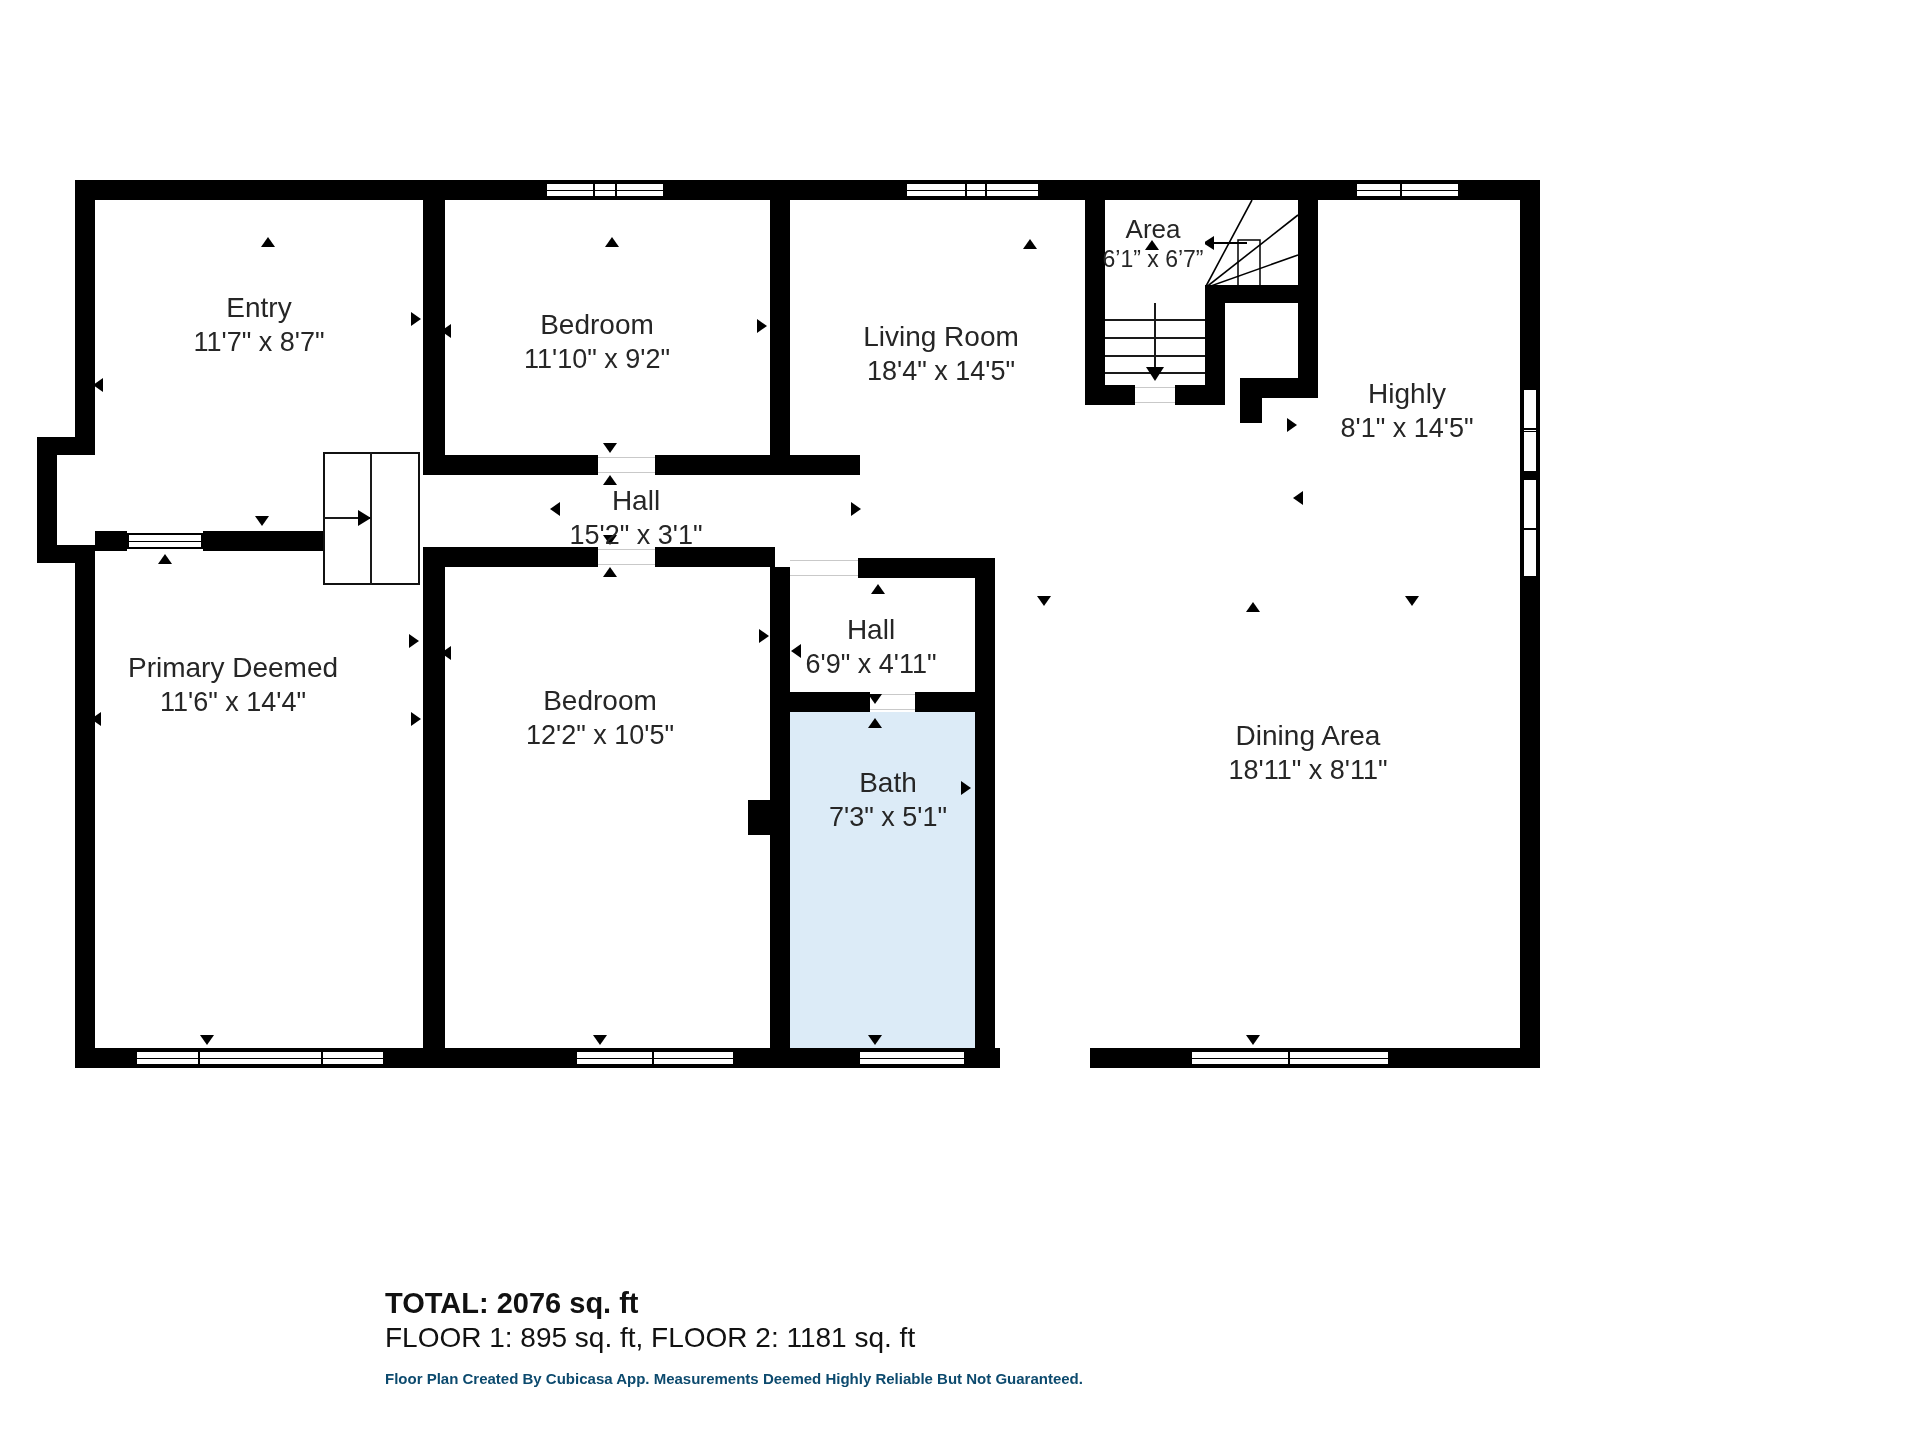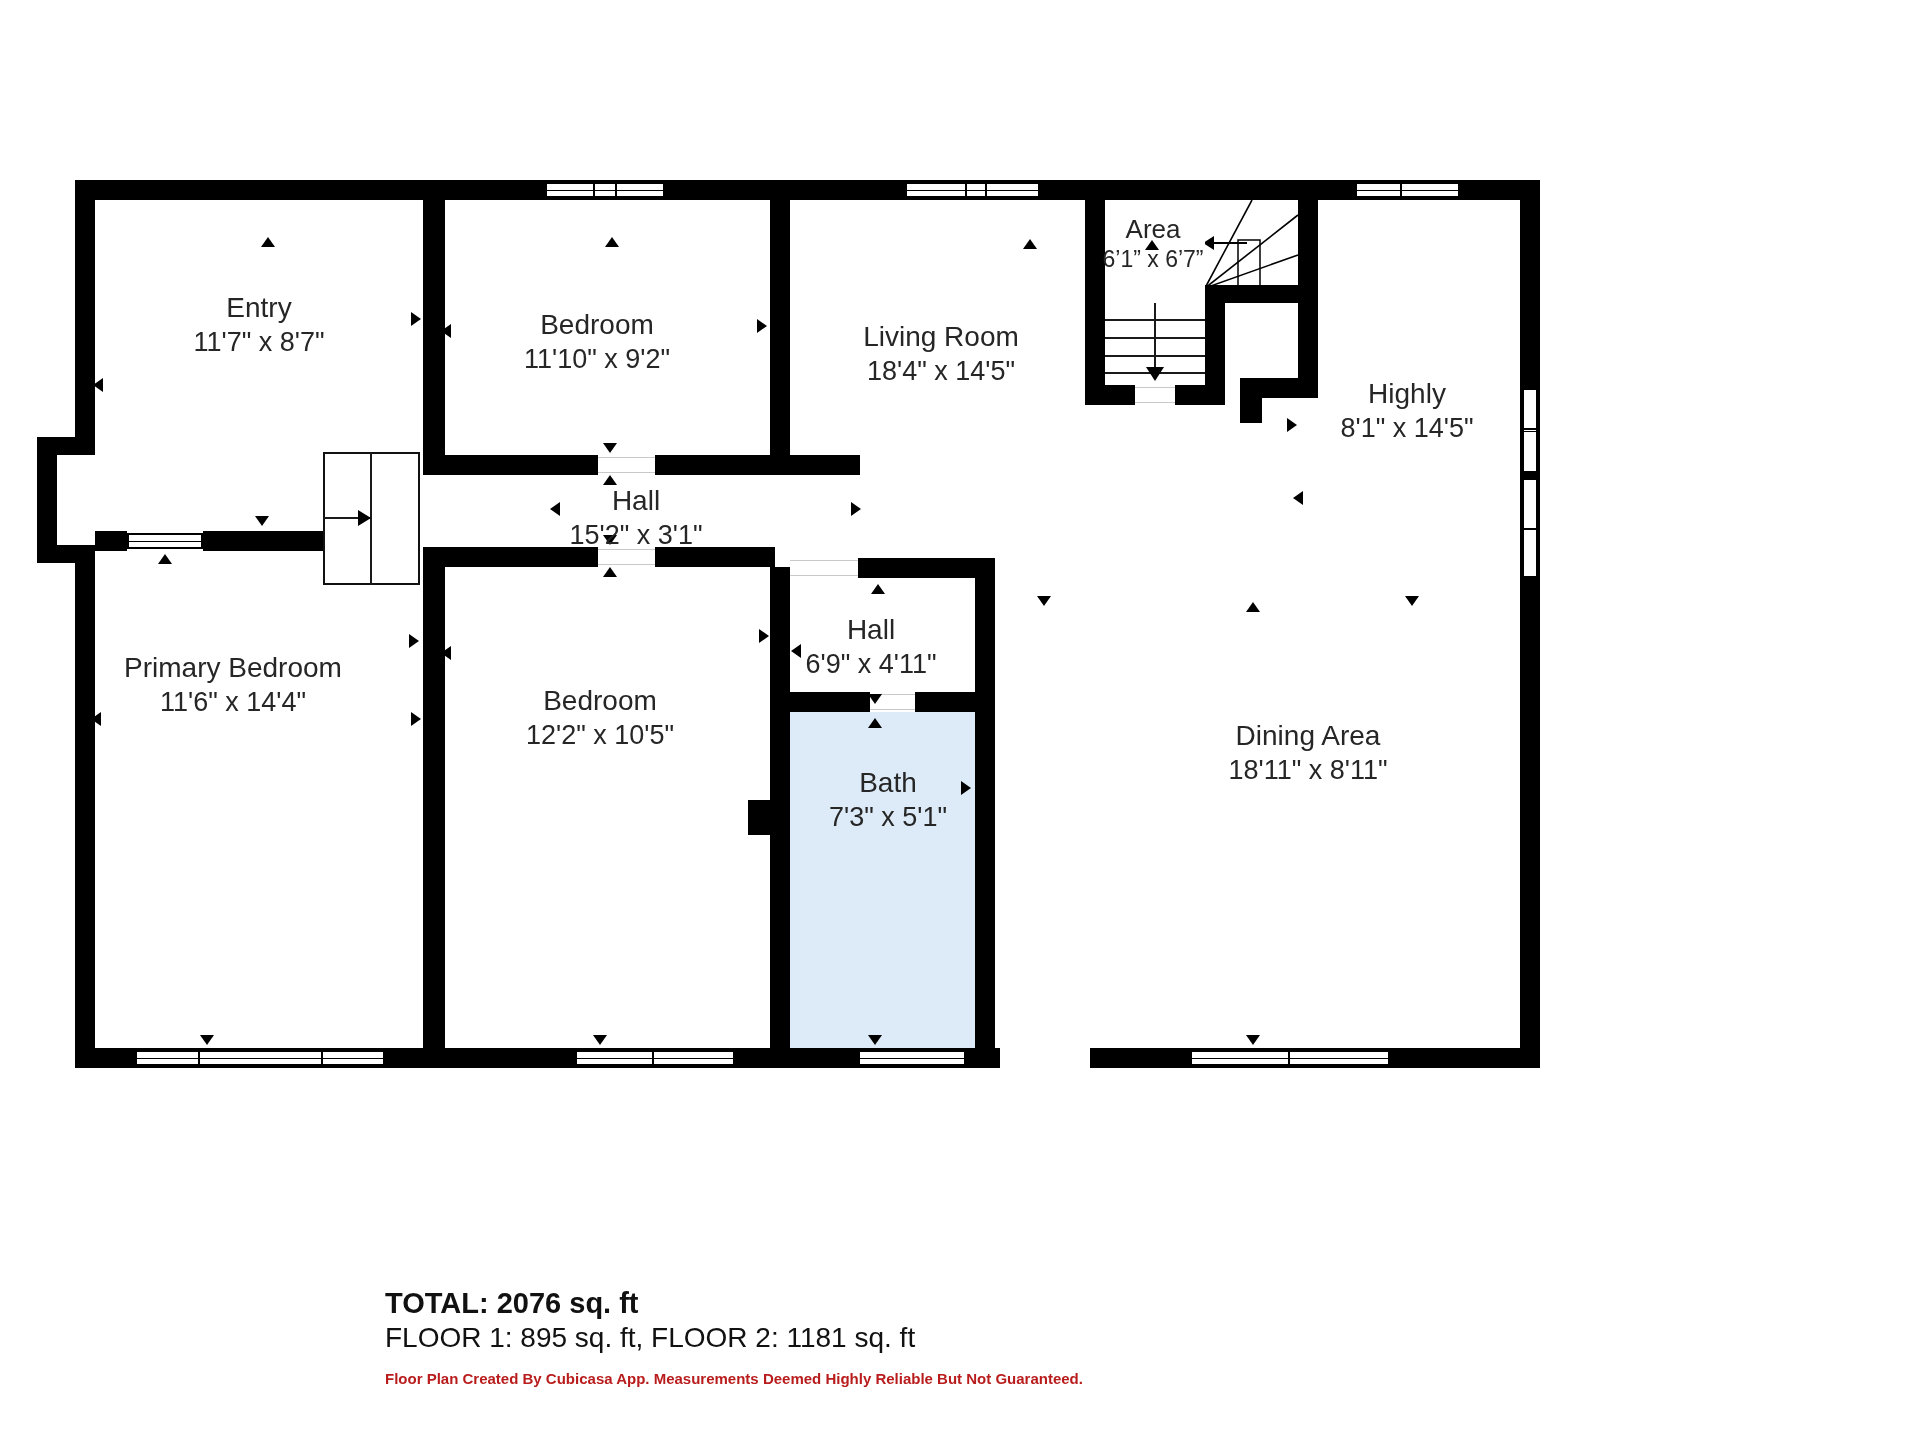--- a/index.html
+++ b/index.html
@@ -36,21 +36,21 @@
   
   .room-label{position:absolute;transform:translate(-50%,-50%);text-align:center;color:#262626;z-index:5;white-space:nowrap;}
   .room-label .nm{font-size:28px;line-height:35px;}
   .room-label .dm{font-size:27px;line-height:34px;}
   .room-label.small .nm{font-size:26px;line-height:31px;}
   .room-label.small .dm{font-size:23px;line-height:29px;}
   
   .footer{position:absolute;left:385px;top:1288px;width:810px;text-align:left;color:#111;z-index:5;}
   .footer .l1{font-size:29px;font-weight:bold;line-height:31px;}
   .footer .l2,.footer .l3{font-size:28px;line-height:28px;margin-top:5px;}
-  .footer .l4{font-size:15px;font-weight:600;margin-top:18px;color:#b91c1c;}
+  .footer .l4{font-size:15px;font-weight:600;margin-top:18px;color:#0c4a6e;}
   svg{position:absolute;z-index:3;}
 </style>
 </head>
 <body>
 
 <div class="canvas">
   <div class="plan">
 
     <div class="bath-fill" style="left:790px;top:712px;width:185px;height:336px;background:#dcebf7;"></div>
 
@@ -175,21 +175,21 @@
         </div>
         <div class="room-label" style="left: 1407px; top: 410px;">
           <div class="nm">Highly</div>
           <div class="dm">8'1" x 14'5"</div>
         </div>
         <div class="room-label" style="left: 636px; top: 517px;">
           <div class="nm">Hall</div>
           <div class="dm">15'2" x 3'1"</div>
         </div>
         <div class="room-label" style="left: 233px; top: 684px;">
-          <div class="nm">Primary Bedroom</div>
+          <div class="nm">Primary Deemed</div>
           <div class="dm">11'6" x 14'4"</div>
         </div>
         <div class="room-label" style="left: 600px; top: 717px;">
           <div class="nm">Bedroom</div>
           <div class="dm">12'2" x 10'5"</div>
         </div>
         <div class="room-label" style="left: 871px; top: 646px;">
           <div class="nm">Hall</div>
           <div class="dm">6'9" x 4'11"</div>
         </div>

